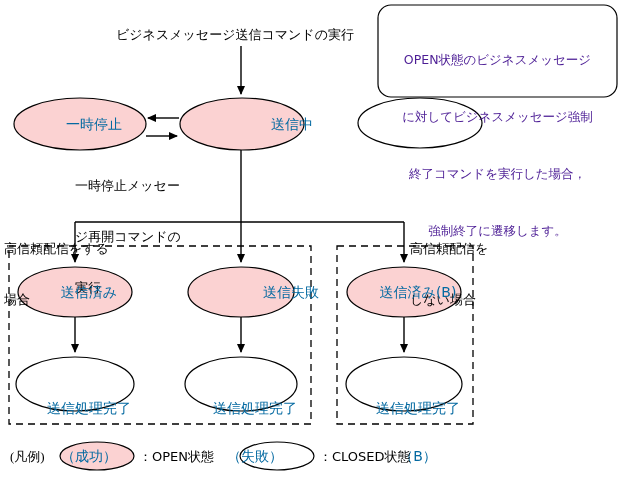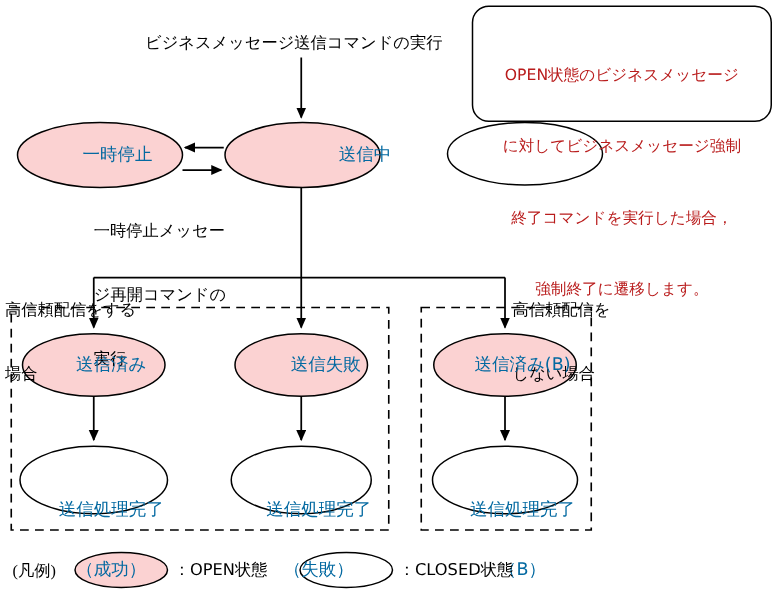--- a/index.html
+++ b/index.html
@@ -111,40 +111,40 @@
 
   <div class="node-label" style="left:180px; top:116px; width:124px;margin-left:36px;">送信中</div>
 
 
   <div style="position:absolute; left:75px; top:143px; font-size:13px; line-height:17px; color:#000; white-space:pre;">
     <div>一時停止メッセー</div>
     <div>ジ再開コマンドの</div>
     <div>実行</div>
   </div>
 
-  <div style="position:absolute; left:380px; top:12px; width:235px; text-align:center; font-size:12.5px; line-height:19px; color:#b91c1c; white-space:pre;">
+  <div style="position:absolute; left:380px; top:12px; width:235px; text-align:center; font-size:12.5px; line-height:19px; color:#4c1d95; white-space:pre;">
     <div>OPEN状態のビジネスメッセージ</div>
     <div>に対してビジネスメッセージ強制</div>
     <div>終了コマンドを実行した場合，</div>
     <div>強制終了に遷移します。</div>
   </div>
 
   <div style="position:absolute; left:4px; top:206px; font-size:13px; line-height:17px; color:#000; white-space:pre;">
     <div>高信頼配信をする</div>
     <div>場合</div>
   </div>
 
   <div style="position:absolute; left:410px; top:206px; font-size:13px; line-height:17px; color:#000; white-space:pre;">
     <div>高信頼配信を</div>
     <div>しない場合</div>
   </div>
 
   <div class="node-label" style="left:18px; top:284px; width:114px;">送信済み</div>
 
-  <div class="node-label" style="left:188px; top:284px; width:117px;">送信失敗</div>
+  <div class="node-label" style="left:188px; top:284px; width:117px;text-align:right;">送信失敗</div>
 
   <div class="node-label" style="left:347px; top:284px; width:114px;">送信済み(B)</div>
 
   <div class="node-label" style="left:16px; top:368px; width:118px;">
     <div>送信処理完了</div>
     <div>（成功）</div>
   </div>
 
   <div class="node-label" style="left:185px; top:368px; width:112px;">
     <div>送信処理完了</div>

